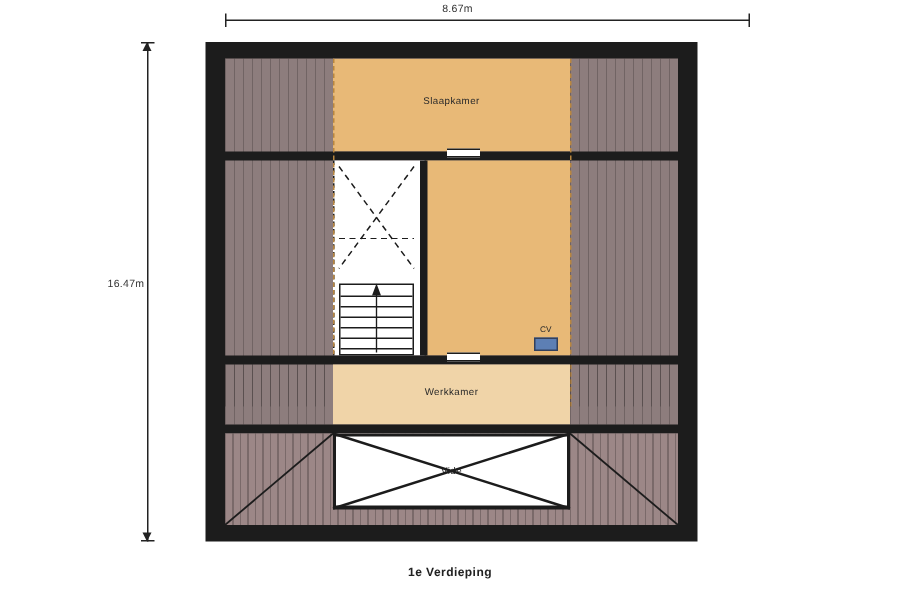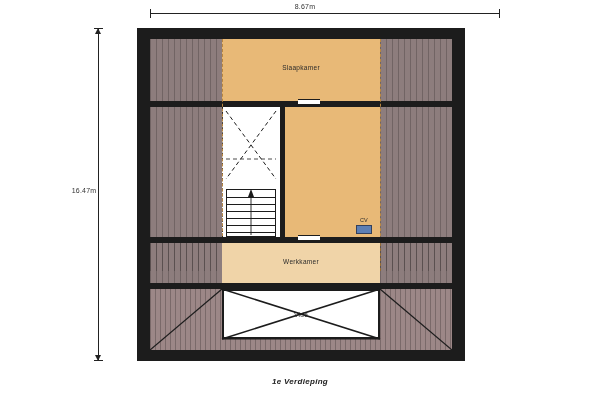--- a/index.html
+++ b/index.html
@@ -233,21 +233,20 @@
   
   .caption {
     position: absolute;
     left: 300px;
     top: 377px;
     transform: translateX(-50%);
     font-size: 8px;
     font-weight: bold;
     color: #222222;
     letter-spacing: 0.3px;
-    font-style: italic;
   }
 </style>
 </head>
 <body>
 
 <div id="root">
 
   <div class="dim-top-line"></div>
   <div class="dim-label dim-top-label">8.67m</div>
 

